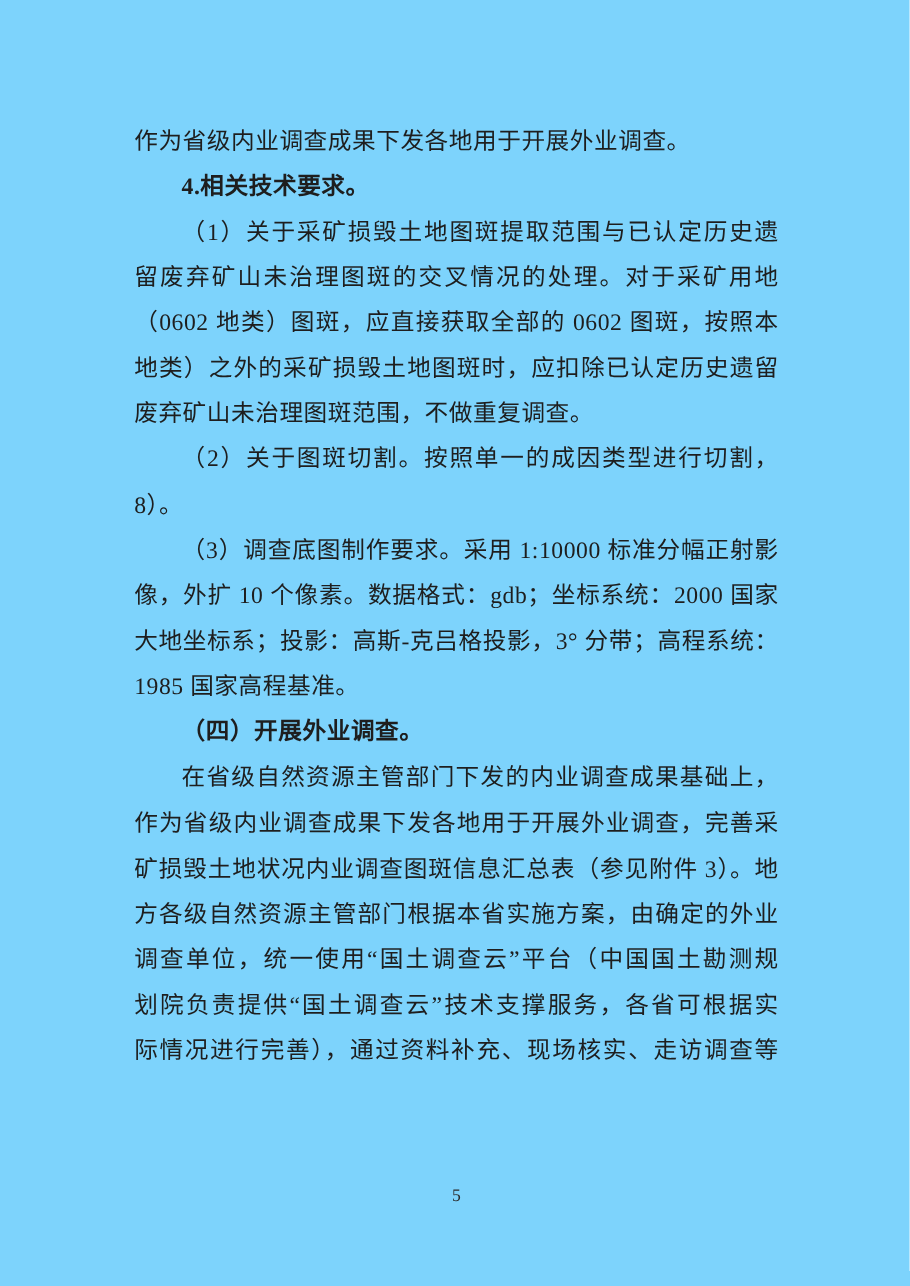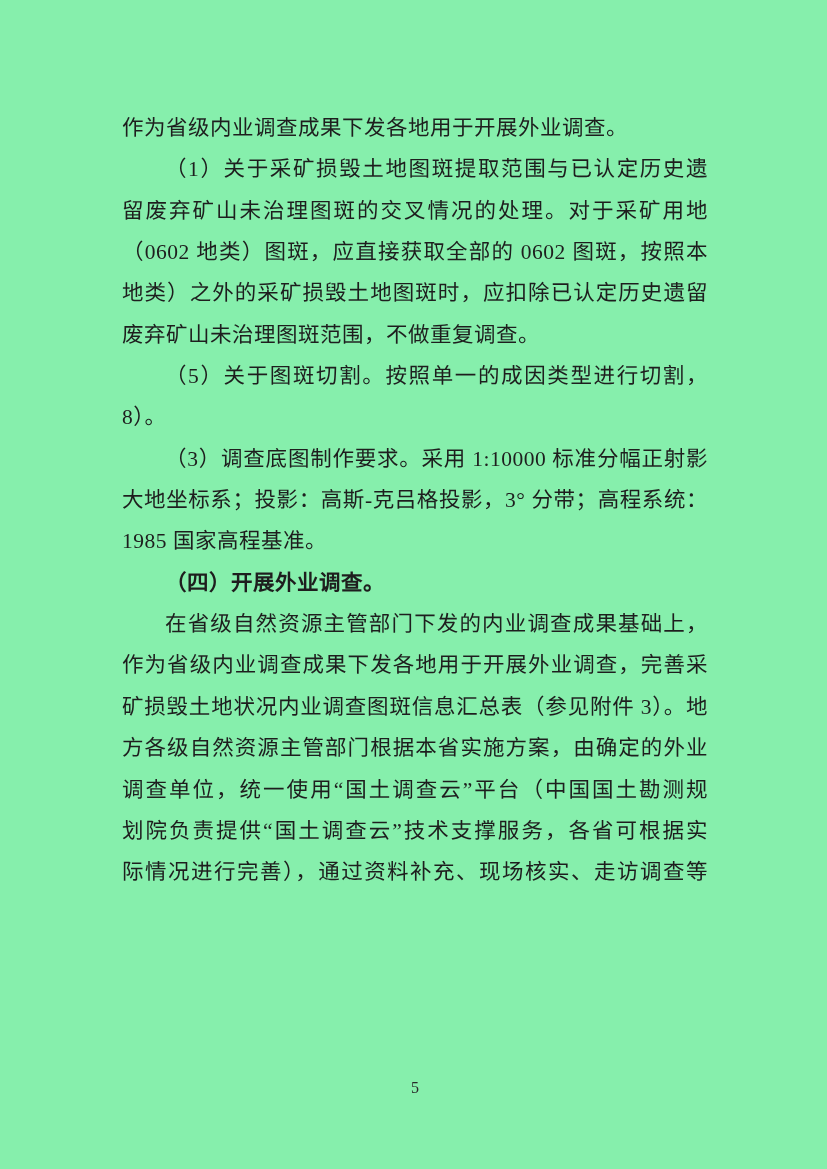--- a/index.html
+++ b/index.html
@@ -4,21 +4,21 @@
 <style>
   html, body {
     margin: 0;
     padding: 0;
     background: #ffffff;
   }
   .page {
     position: relative;
     width: 827px;
     height: 1169px;
-    background: #86efac;
+    background: #7dd3fc;
     overflow: hidden;
     font-family: "Liberation Serif", "DejaVu Serif", serif;
     color: #1e1e1e;
   }
   .text-block {
     position: absolute;
     left: 122px;
     top: 108px;
     width: 586px;
   }
@@ -61,33 +61,37 @@
   }
 </style>
 </head>
 <body>
 
 <div class="page">
   <div class="text-block" id="text-block">
       <div class="para">
         <div class="line">作为省级内业调查成果下发各地用于开展外业调查。</div>
       </div>
+      <div class="para bold">
+        <div class="line indent">4.相关技术要求。</div>
+      </div>
       <div class="para">
         <div class="line justify indent">（1）关于采矿损毁土地图斑提取范围与已认定历史遗</div>
         <div class="line justify">留废弃矿山未治理图斑的交叉情况的处理。对于采矿用地</div>
         <div class="line justify">（0602 地类）图斑，应直接获取全部的 0602 图斑，按照本</div>
         <div class="line justify">地类）之外的采矿损毁土地图斑时，应扣除已认定历史遗留</div>
         <div class="line">废弃矿山未治理图斑范围，不做重复调查。</div>
       </div>
       <div class="para">
-        <div class="line justify indent">（5）关于图斑切割。按照单一的成因类型进行切割，</div>
+        <div class="line justify indent">（2）关于图斑切割。按照单一的成因类型进行切割，</div>
         <div class="line">8）。</div>
       </div>
       <div class="para">
         <div class="line justify indent">（3）调查底图制作要求。采用 1:10000 标准分幅正射影</div>
+        <div class="line justify">像，外扩 10 个像素。数据格式：gdb；坐标系统：2000 国家</div>
         <div class="line justify">大地坐标系；投影：高斯-克吕格投影，3° 分带；高程系统：</div>
         <div class="line">1985 国家高程基准。</div>
       </div>
       <div class="para bold">
         <div class="line indent">（四）开展外业调查。</div>
       </div>
       <div class="para">
         <div class="line justify indent">在省级自然资源主管部门下发的内业调查成果基础上，</div>
         <div class="line justify">作为省级内业调查成果下发各地用于开展外业调查，完善采</div>
         <div class="line justify">矿损毁土地状况内业调查图斑信息汇总表（参见附件 3）。地</div>

